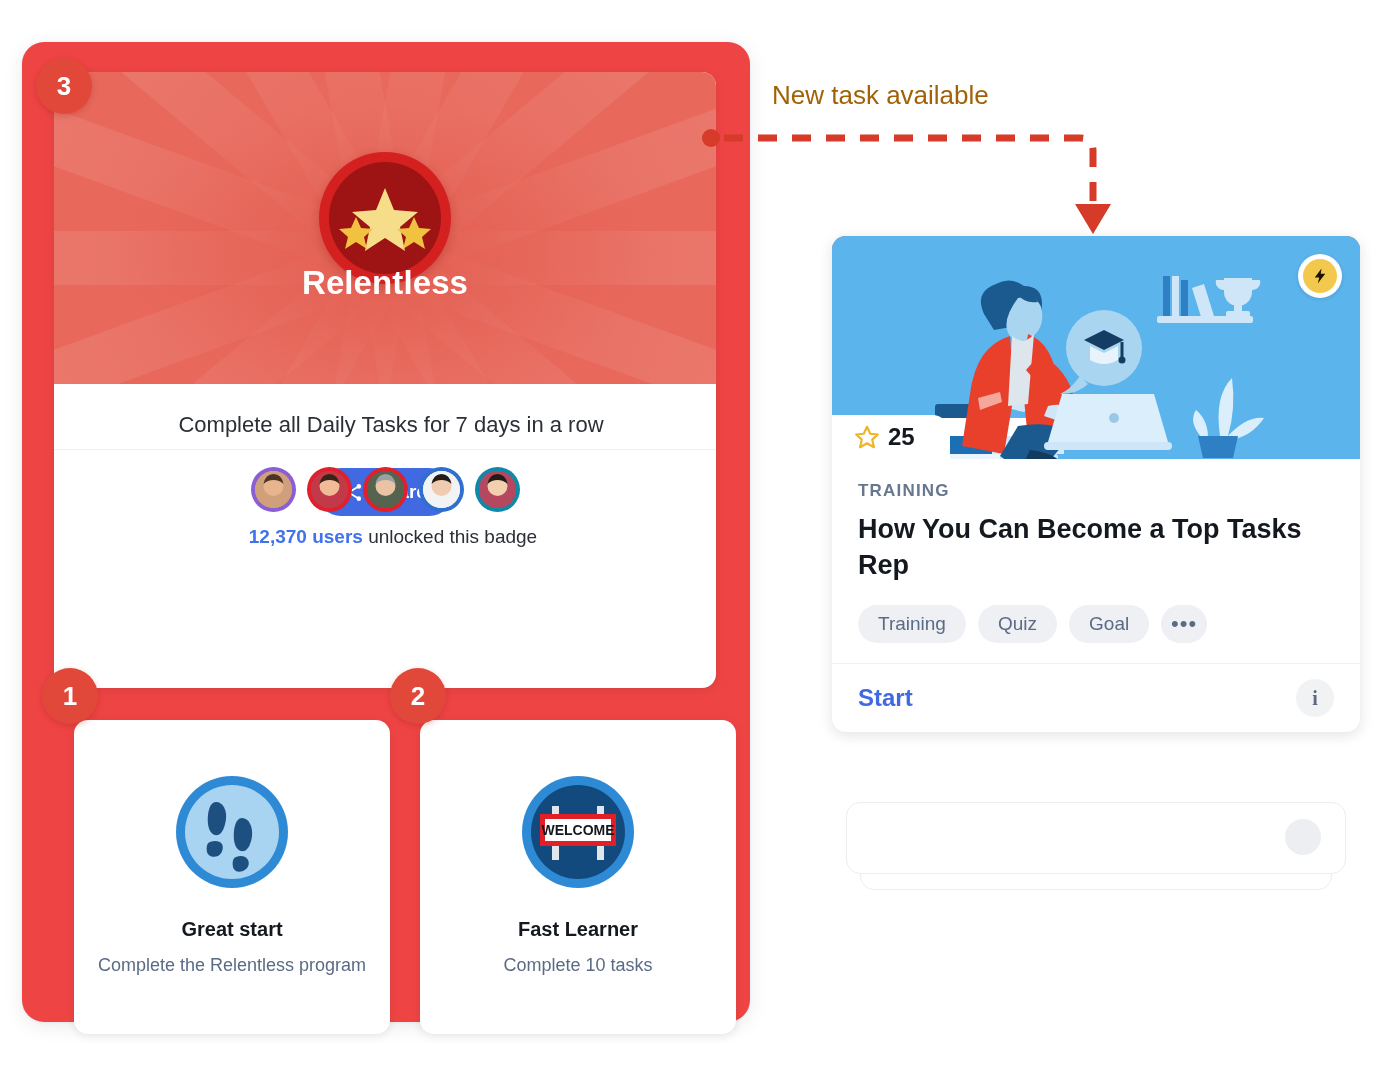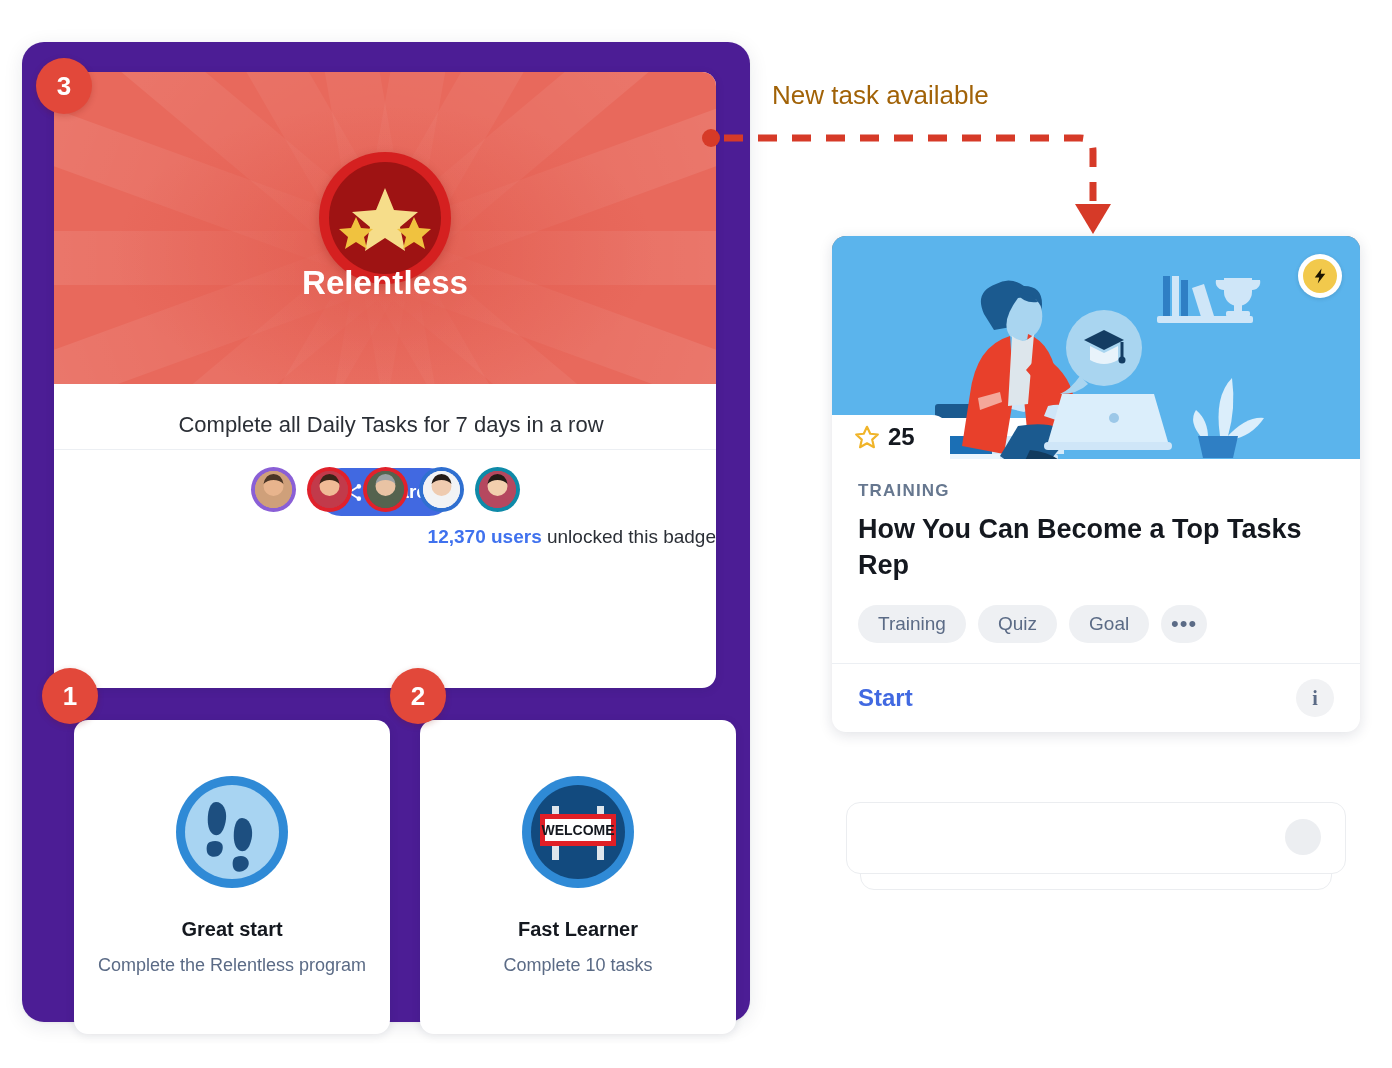--- a/index.html
+++ b/index.html
@@ -8,21 +8,21 @@
     background:#ffffff;
     font-family:"Liberation Sans", sans-serif;
     -webkit-font-smoothing:antialiased;
     position:relative;overflow:hidden;
   }
   .stage{position:absolute;inset:0;}
 
   
   .badges-panel{
     position:absolute;left:22px;top:42px;width:728px;height:980px;
-    background:#4c1d95;border-radius:22px;
+    background:#ef4444;border-radius:22px;
     box-shadow:0 4px 20px rgba(20,30,60,.09), 0 1px 3px rgba(20,30,60,.05);
   }
 
   
   .featured-card{
     position:absolute;left:32px;top:30px;width:662px;height:616px;
     background:#fff;border-radius:14px;overflow:hidden;
     box-shadow:0 2px 10px rgba(20,30,60,.10);
   }
   .featured-hero{
@@ -80,21 +80,21 @@
   .avatars{
     position:absolute;left:0;right:0;top:17px;
     display:flex;justify-content:center;gap:11px;
   }
   .avatar{
     width:45px;height:45px;border-radius:50%;
     box-sizing:border-box;position:relative;overflow:hidden;
   }
   .avatar .face{position:absolute;inset:4px;border-radius:50%;overflow:hidden;}
   .unlock-text{
-    position:absolute;left:16px;right:0;top:76px;text-align:right;font-size:19px;color:#2b2f36;
+    position:absolute;left:16px;right:0;top:76px;text-align:center;font-size:19px;color:#2b2f36;
   }
   .unlock-count{color:#4072ee;font-weight:700;}
 
   
   .mini-card{
     position:absolute;top:678px;width:316px;height:314px;
     background:#fff;border-radius:14px;
     box-shadow:0 2px 10px rgba(20,30,60,.10);
   }
   .mini-card.one{left:52px;}

